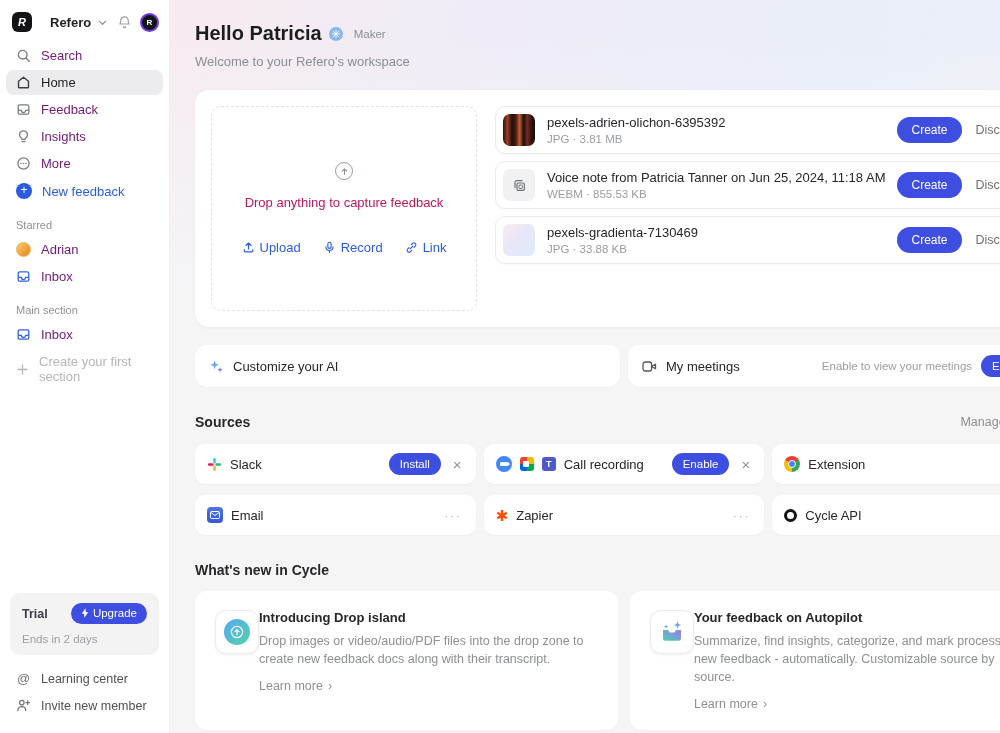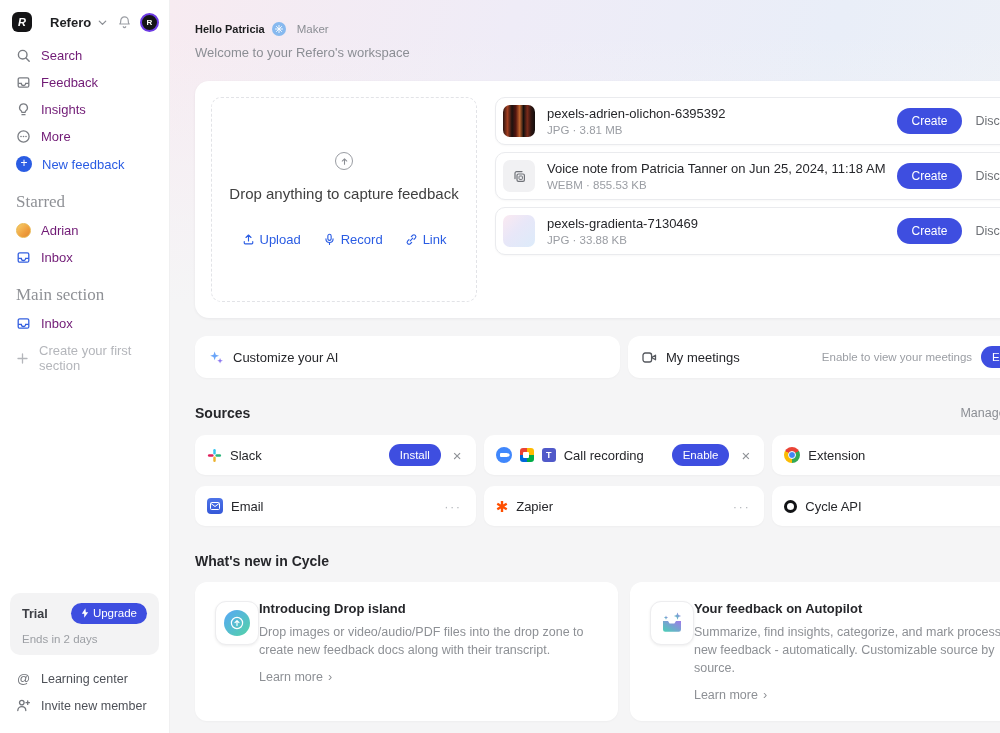--- a/index.html
+++ b/index.html
@@ -12,48 +12,48 @@
   .ws-left { display:flex; align-items:center; gap:6px; cursor:pointer; }
   .logo-sq { width:20px; height:20px; background:#141416; border-radius:6px; color:#fff; font-size:11px; font-weight:700; display:flex; align-items:center; justify-content:center; font-style:italic; }
   .ws-name { font-weight:700; font-size:13px; color:#1f2023;padding-left:12px; }
   .ws-right { margin-left:auto; display:flex; align-items:center; gap:8px; }
   .avatar-ring { width:19px; height:19px; border-radius:50%; border:2px solid #6d3be4; background:#141416; color:#fff; font-size:8px; font-weight:700; display:flex; align-items:center; justify-content:center; }
   .nav-item { display:flex; align-items:center; gap:10px; padding:5px 10px; border-radius:8px; color:#701a75; cursor:pointer; margin:1px 0; }
   .nav-item.active { background:#ececee; color:#1d1e22; font-weight:500; }
   .nav-item svg { flex:none; }
   .nav-new { color:#2a5ce3; font-weight:500; }
   .plus-circle { width:16px; height:16px; border-radius:50%; background:#2a5ce3; color:#fff; font-size:12px; line-height:15px; text-align:center; flex:none; font-weight:500; }
-  .sec-label { font-size:17px; color:#8f9196; margin:14px 10px 5px;font-family:Liberation Serif, serif; }
+  .sec-label { font-size:11px; color:#8f9196; margin:14px 10px 5px; }
   .avatar-orange { width:15px; height:15px; border-radius:50%; background:linear-gradient(135deg,#f7cf6b,#ef9f3e 60%,#e2862e); border:1px solid #e9b64e; flex:none; }
   .muted-item { color:#b4b6bb; }
   .trial-card { margin:14px 4px 10px; background:#f3f3f4; border-radius:10px; padding:10px 12px; }
   .trial-row { display:flex; align-items:center; justify-content:space-between; }
   .trial-title { font-size:12.5px; font-weight:700; color:#3c3e44; }
   .upgrade-btn { background:#3e4ee0; color:#fff; border:none; border-radius:12px; font-size:11.5px; padding:4px 10px 5px; display:flex; align-items:center; gap:4px; cursor:pointer; font-family:inherit; }
   .trial-ends { font-size:11.5px; color:#9c9fa4; margin-top:9px; }
   .side-foot-item { display:flex; align-items:center; gap:10px; padding:6px 10px; color:#4e5158; font-size:12.5px; cursor:pointer; }
   .at-glyph { font-size:13px; color:#73767c; width:15px; text-align:center; }
 
   
   .main { position:relative; flex:1; background:#f5f5f6; }
   .hero-bg { position:absolute; top:0; left:0; right:0; height:330px;
     background:linear-gradient(to bottom, rgba(245,245,246,0) 10%, #f5f5f6 92%),
                linear-gradient(105deg,#f7ebf1 0%,#efecf7 35%,#e9eef8 68%,#eef1f6 100%); }
   .content { position:relative; padding:0 23px 0 25px; }
 
   .hello-row { display:flex; align-items:center; gap:7px; padding-top:22px; }
-  .hello { font-size:11px; font-weight:700; color:#1c1d1f; }
+  .hello { font-size:20px; font-weight:700; color:#1c1d1f; }
   .hello-badge { width:14px; height:14px; border-radius:50%; background:#87b9ef; display:flex; align-items:center; justify-content:center; }
   .role { font-size:11.5px; color:#8b8e94; margin-left:4px; }
   .subtitle { font-size:13px; color:#8b8e94; margin-top:9px; }
 
   .big-card { margin-top:21px; background:#fff; border-radius:14px; padding:16px; display:flex; gap:18px; height:237px; box-shadow:0 1px 3px rgba(25,25,35,.06); }
   .dropzone { width:266px; flex:none; border:1px dashed #e2e3e7; border-radius:10px; display:flex; flex-direction:column; align-items:center; justify-content:center; cursor:pointer; }
   .dz-circle { width:18px; height:18px; border-radius:50%; border:1.3px solid #9a9da3; display:flex; align-items:center; justify-content:center; }
-  .dz-text { color:#404040; font-size:15px; margin-top:15px; }
+  .dz-text { color:#be185d; font-size:13px; margin-top:15px; }
   .dz-actions { display:flex; gap:22px; margin-top:30px; }
   .dz-link { display:flex; align-items:center; gap:5px; color:#2a5ce3; font-size:13px; cursor:pointer; }
 
   .items-col { flex:1; display:flex; flex-direction:column; gap:7px; }
   .item-row { display:flex; align-items:center; gap:12px; background:#fff; border:1px solid #eaebee; border-radius:10px; padding:7px 16px 7px 7px; box-shadow:0 1px 2px rgba(0,0,0,.03); }
   .thumb { width:32px; height:32px; border-radius:7px; flex:none; }
   .thumb-dark { background:linear-gradient(90deg,#2a1410 0%,#a03d20 14%,#1c1210 28%,#53150f 40%,#c0642e 52%,#16100e 64%,#7a2a1a 76%,#301612 88%,#120d0c 100%); }
   .thumb-file { background:#f1f1f3; display:flex; align-items:center; justify-content:center; }
   .thumb-pastel { background:linear-gradient(135deg,#fbe9f1 0%,#e8e7f8 45%,#dcebfa 100%); }
   .item-text { flex:1; min-width:0; }
@@ -119,20 +119,26 @@
     </div>
   </div>
 
   <div class="nav-item">
     <svg width="15" height="15" viewBox="0 0 15 15">
         <circle cx="6.7" cy="6.7" r="4.3" fill="none" stroke="#7a7d83" stroke-width="1.4"></circle>
         <line x1="10" y1="10" x2="13.2" y2="13.2" stroke="#7a7d83" stroke-width="1.4" stroke-linecap="round"></line>
       </svg>
     <span>Search</span>
   </div>
+  <div class="nav-item active">
+    <svg width="15" height="15" viewBox="0 0 15 15">
+        <path d="M2.5 6.3 L7.5 2.3 L12.5 6.3 V12 a0.8 0.8 0 0 1 -0.8 0.8 H3.3 A0.8 0.8 0 0 1 2.5 12 Z" fill="none" stroke="#3c3e44" stroke-width="1.4" stroke-linejoin="round"></path>
+      </svg>
+    <span>Home</span>
+  </div>
   <div class="nav-item">
     <svg width="15" height="15" viewBox="0 0 15 15">
         <rect x="2.2" y="2.8" width="10.6" height="9.4" rx="1.5" fill="none" stroke="#7a7d83" stroke-width="1.3"></rect>
         <path d="M2.2 8.3 h3.1 a2.2 2.2 0 0 0 4.4 0 h3.1" fill="none" stroke="#7a7d83" stroke-width="1.3"></path>
       </svg>
     <span>Feedback</span>
   </div>
   <div class="nav-item">
     <svg width="15" height="15" viewBox="0 0 15 15">
         <path d="M7.5 1.8 a3.9 3.9 0 0 1 2.4 7 c-.5.4-.7.9-.7 1.5 h-3.4 c0-.6-.2-1.1-.7-1.5 a3.9 3.9 0 0 1 2.4-7 Z" fill="none" stroke="#7a7d83" stroke-width="1.3" stroke-linejoin="round"></path>

